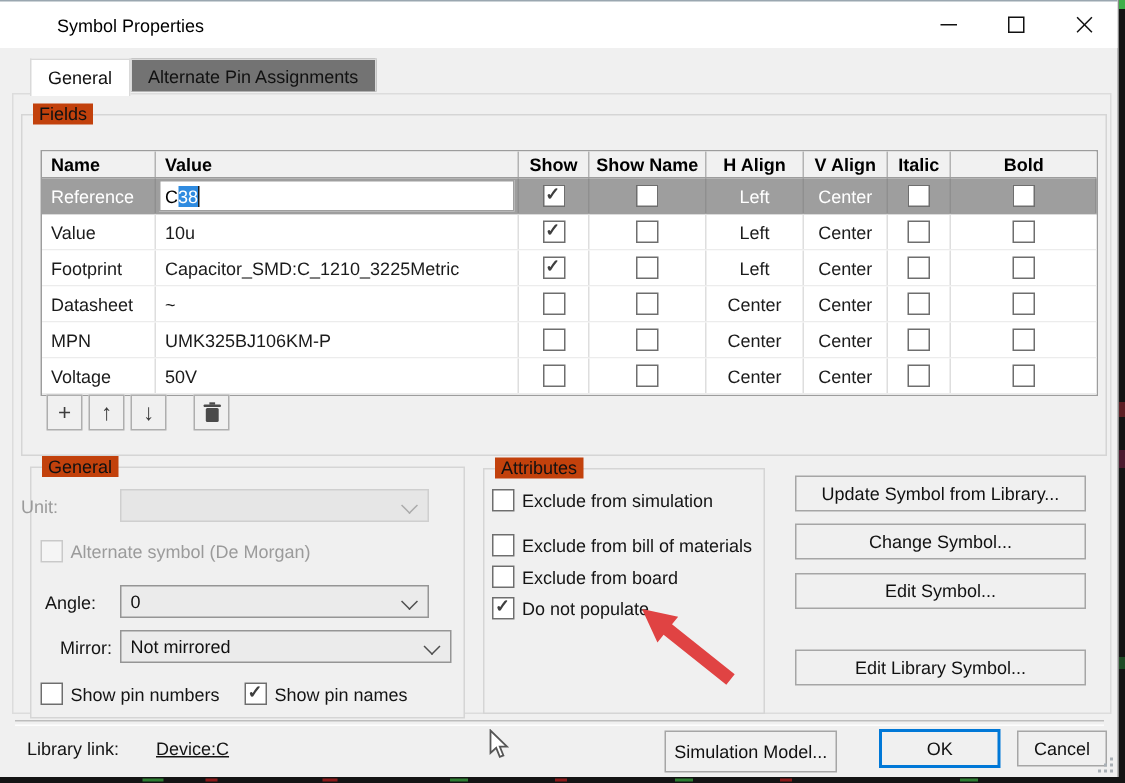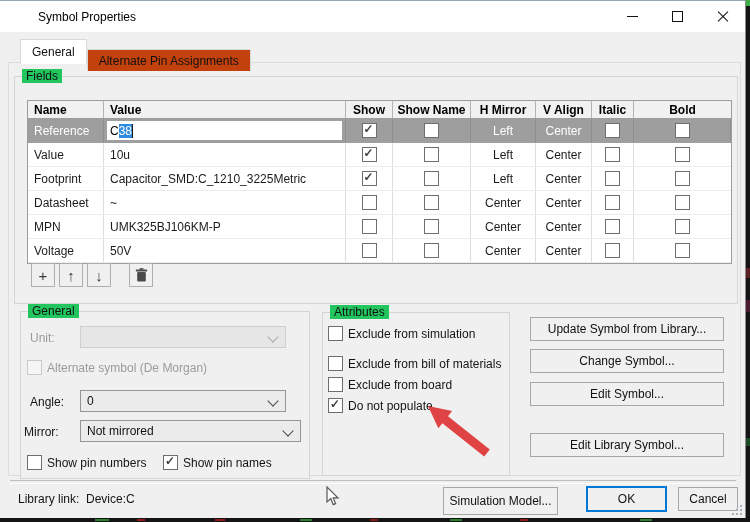--- a/index.html
+++ b/index.html
@@ -19,25 +19,25 @@
   .glyph-max{width:9px;height:9px;border:1px solid #111;}
   .glyph-close{position:relative;width:12px;height:12px;}
   .glyph-close::before,.glyph-close::after{content:"";position:absolute;left:-1px;top:5px;
       width:14px;height:0;border-top:1px solid #111;}
   .glyph-close::before{transform:rotate(45deg);} .glyph-close::after{transform:rotate(-45deg);}
   
   .tabpage{position:absolute;left:8px;top:62px;width:731px;height:412px;
            border:1px solid #dcdcdc;background:#f0f0f0;}
   .tabbar{position:absolute;left:20px;top:39px;height:24px;display:flex;}
   .tab{height:21px;padding:0 11px;border:1px solid #d9d9d9;border-bottom:none;
-       display:flex;align-items:center;background:#c2410c;margin-top:10px;color:#111;}
+       display:flex;align-items:center;background:#737373;margin-top:0;color:#111;}
   .tab.active{background:#ffffff;height:24px;margin-top:0;position:relative;z-index:2;}
   
   .groupbox{position:absolute;border:1px solid #d5d5d5;background:#f0f0f0;}
-  .gb-label{position:absolute;top:-8px;left:7px;background:#22c55e;padding:0 4px;color:#111;}
+  .gb-label{position:absolute;top:-8px;left:7px;background:#c2410c;padding:0 4px;color:#111;}
   
   .grid{position:absolute;left:27px;top:100px;width:703px;background:#fff;
         border:1px solid #9d9d9d;}
   .grow{display:grid;grid-template-columns:76px 242px 47px 78px 65px 56px 42px 97px;}
   .grow.header{height:17px;background:#f1f1f1;font-weight:bold;border-bottom:1px solid #9d9d9d;}
   .grow.header .gcell{border-right:1px solid #b3b3b3;color:#000;}
   .grow.datarow{height:23px;background:#fff;border-bottom:1px solid #ececec;}
   .grow.datarow .gcell{border-right:1px solid #dedede;color:#1b1b1b;}
   .grow .gcell:last-child{border-right:none;}
   .gcell{display:flex;align-items:center;justify-content:center;overflow:hidden;white-space:nowrap;}
@@ -117,21 +117,21 @@
   <div class="groupbox" style="left:14px;top:76px;width:722px;height:226px;">
     <span class="gb-label">Fields</span>
   </div>
 
   <div class="grid">
     <div class="grow header">
         <span class="gcell left">Name</span>
         <span class="gcell left">Value</span>
         <span class="gcell">Show</span>
         <span class="gcell">Show Name</span>
-        <span class="gcell">H Mirror</span>
+        <span class="gcell">H Align</span>
         <span class="gcell">V Align</span>
         <span class="gcell">Italic</span>
         <span class="gcell">Bold</span>
       </div>
     <div id="tbody">
         <div class="grow datarow selected">
           <span class="gcell left">Reference</span>
           <span class="gcell left" style="padding-left: 2px;">
             <span class="editbox">
               <span>C</span>
@@ -260,35 +260,35 @@
     <svg width="13" height="14" viewBox="0 0 13 14">
       <rect x="2.2" y="4" width="8.6" height="9.4" rx="1" fill="#4a4a4a"></rect>
       <rect x="0.8" y="1.6" width="11.4" height="1.8" rx="0.6" fill="#4a4a4a"></rect>
       <rect x="4.6" y="0.2" width="3.8" height="1.6" fill="#4a4a4a"></rect>
     </svg>
   </div>
 
   <div class="groupbox" style="left:20px;top:311px;width:288px;height:166px;">
     <span class="gb-label">General</span>
   </div>
-  <span class="form-label gray" style="left:30px;top:331px;">Unit:</span>
+  <span class="form-label gray" style="left:14px;top:331px;">Unit:</span>
   <div class="combo disabled" style="left:80px;top:326px;width:206px;">
     <span></span>
     <span class="chev"></span>
   </div>
   <div class="cbrow gray" style="left:27px;top:360px;">
     <span class="cb disabled"></span>
     <span class="lbl">Alternate symbol (De Morgan)</span>
   </div>
   <span class="form-label" style="left:30px;top:395px;">Angle:</span>
   <div class="combo" style="left:80px;top:390px;width:206px;">
     <span>0</span>
     <span class="chev"></span>
   </div>
-  <span class="form-label" style="left:24px;top:425px;">Mirror:</span>
+  <span class="form-label" style="left:40px;top:425px;">Mirror:</span>
   <div class="combo" style="left:80px;top:420px;width:221px;">
     <span>Not mirrored</span>
     <span class="chev"></span>
   </div>
   <div class="cbrow" style="left:27px;top:455px;">
     <span class="cb"></span>
     <span class="lbl">Show pin numbers</span>
   </div>
   <div class="cbrow" style="left:163px;top:455px;">
     <span class="cb checked"></span>
@@ -319,21 +319,21 @@
 
   <div id="side-buttons">
       <div class="btn side-btn" style="top: 317px;">Update Symbol from Library...</div>
       <div class="btn side-btn" style="top: 349px;">Change Symbol...</div>
       <div class="btn side-btn" style="top: 382px;">Edit Symbol...</div>
       <div class="btn side-btn" style="top: 433px;">Edit Library Symbol...</div>
     </div>
 
   <div class="sep"></div>
   <span class="footer-label" style="left:18px;">Library link:</span>
-  <span class="footer-label" style="left:86px;">Device:C</span>
+  <span class="footer-label" style="left:104px;text-decoration:underline;">Device:C</span>
   <div class="btn btn-sim">
     <span>Simulation Model...</span>
   </div>
   <div class="btn btn-ok">
     <span>OK</span>
   </div>
   <div class="btn btn-cancel">
     <span>Cancel</span>
   </div>
   <div class="grip">

